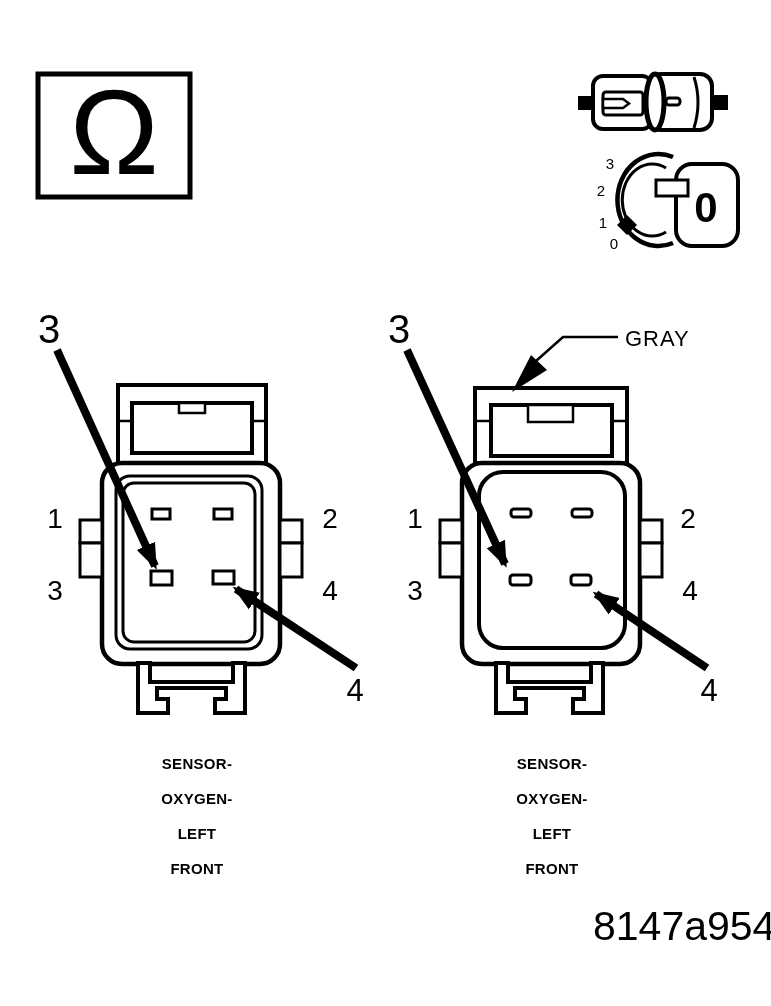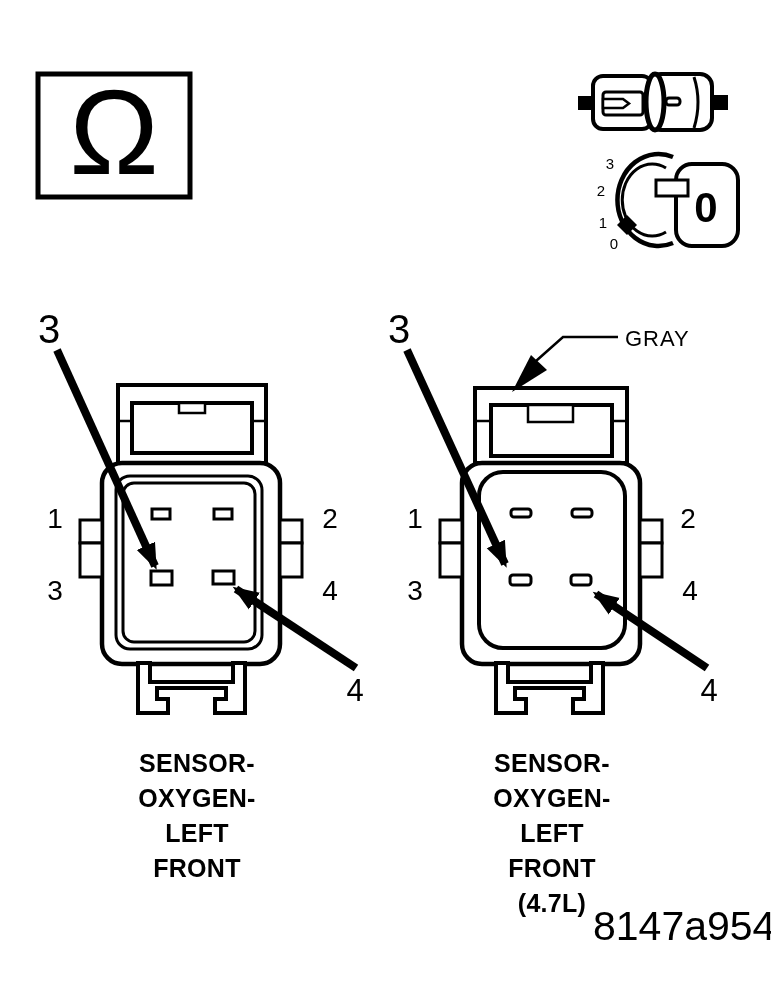--- a/index.html
+++ b/index.html
@@ -8,21 +8,21 @@
   .page svg{position:absolute;left:0;top:0;}
   svg text{font-family:"Liberation Sans","DejaVu Sans",sans-serif;fill:#000;}
   .omega{font-size:120px;}
   .pin-label{font-size:28px;}
   .callout-big{font-size:40px;}
   .callout-small{font-size:31px;}
   .gray-label{font-size:22px;letter-spacing:1px;}
   .dial-tick{font-size:15px;}
   .dial-zero{font-size:42px;font-weight:bold;}
   .caption{position:absolute;top:746px;width:200px;text-align:center;
-           font-size:25px;font-weight:bold;line-height:35px;letter-spacing:0.3px;}
+           font-size:15px;font-weight:bold;line-height:35px;letter-spacing:0.3px;}
   .caption-left{left:97px;}
   .caption-right{left:452px;}
   .part-number{position:absolute;left:593px;top:903px;font-size:41px;}
 </style>
 </head>
 <body>
 
 <div class="page">
 
 <svg width="771" height="1006" viewBox="0 0 771 1006">
@@ -139,18 +139,17 @@
   <div>OXYGEN-</div>
   <div>LEFT</div>
   <div>FRONT</div>
 </div>
 
 <div class="caption caption-right">
   <div>SENSOR-</div>
   <div>OXYGEN-</div>
   <div>LEFT</div>
   <div>FRONT</div>
-  <div>(4.7L)</div>
 </div>
 
 <div class="part-number">8147a954</div>
 
 </div>
 
 </body></html>

